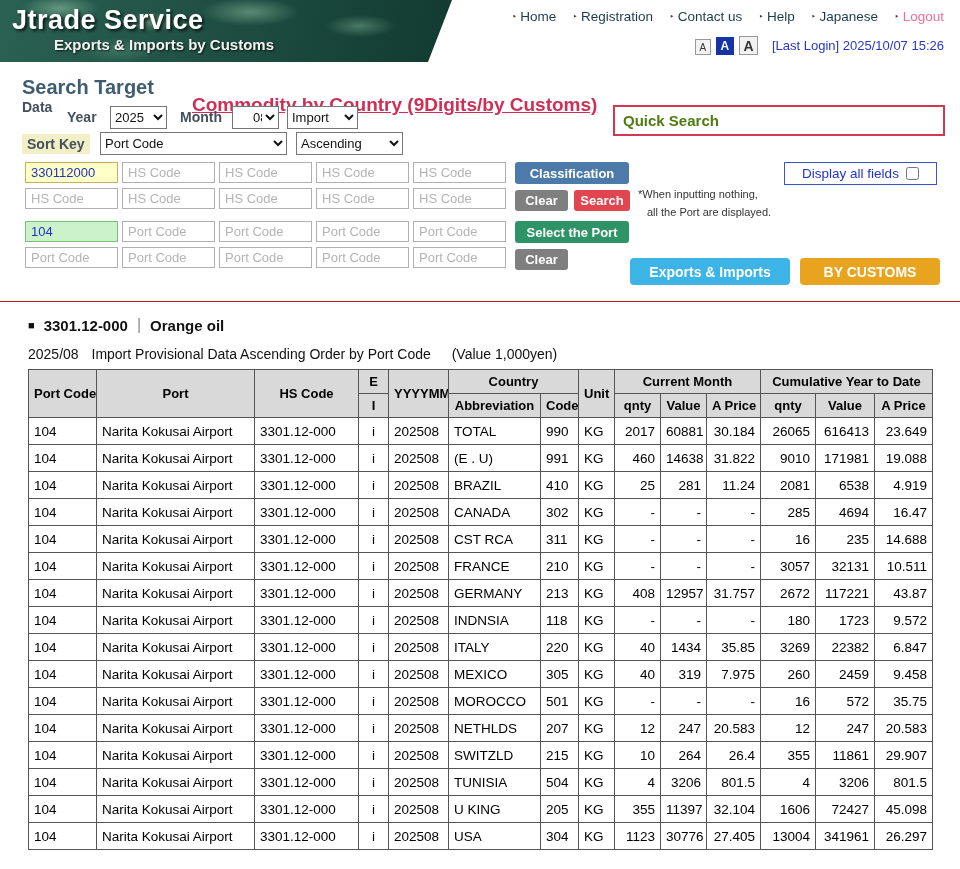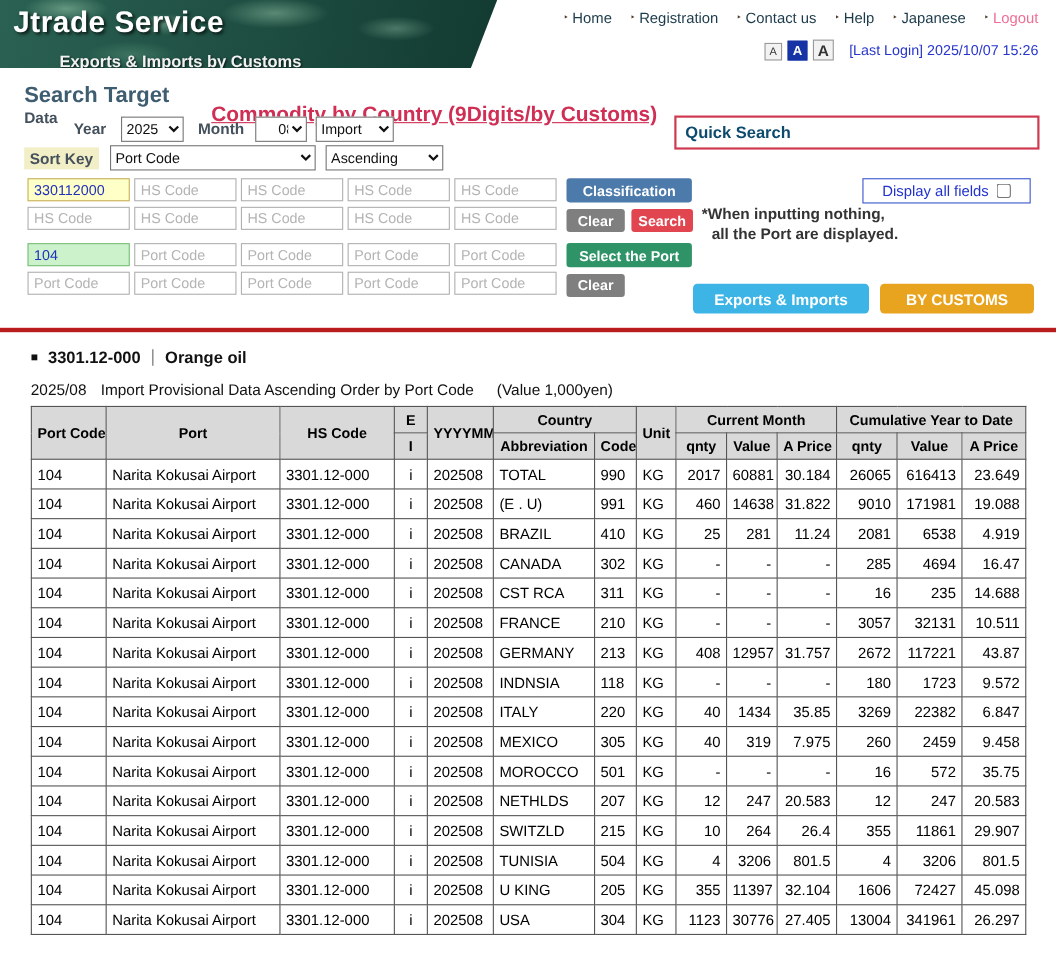--- a/index.html
+++ b/index.html
@@ -23,21 +23,21 @@
       radial-gradient(ellipse 50px 16px at 360px 26px, rgba(150,200,170,.40), transparent 70%),
       radial-gradient(ellipse 60px 18px at 120px 50px, rgba(110,170,140,.35), transparent 70%),
       linear-gradient(100deg, #2a6152 0%, #1d4c40 55%, #123a31 100%);
     clip-path: polygon(0 0, 100% 0, calc(100% - 24px) 100%, 0 100%);
   }
   .logo-title {
     font-size:27px; font-weight:bold; color:#fff; letter-spacing:.5px;
     text-shadow:2px 2px 3px rgba(0,0,0,.75); line-height:30px;
   }
   .logo-subtitle {
-    font-size:15px; font-weight:bold; color:#f2f2f2; margin:12px 0 0 42px;
+    font-size:15px; font-weight:bold; color:#f2f2f2; margin:0 0 0 42px;
     text-shadow:1px 1px 2px rgba(0,0,0,.75); line-height:19px;
   }
   .top-nav {
     position:absolute; right:16px; top:9px;
     display:flex; gap:17px; align-items:center; font-size:13.5px;
   }
   .nav-item { display:flex; align-items:center; gap:4px; cursor:pointer; }
   .nav-bullet { color:#4a3a2a; font-size:10px; line-height:1; }
   .nav-label { color:#1c3b4a; }
   .nav-item.logout .nav-label { color:#ee6f95; }
@@ -52,21 +52,21 @@
     padding:0; cursor:pointer; font-family:inherit;
   }
   .fs-s { width:16px; height:16px; font-size:10px; }
   .fs-m { width:18px; height:18px; font-size:12px; background:#1634a6; border-color:#1634a6; color:#fff; font-weight:bold; }
   .fs-l { width:19px; height:19px; font-size:14px; font-weight:bold; }
   .last-login { color:#2836cc; font-size:13px; }
 
   
   .search-panel {
     position:relative; width:960px; height:240px;
-    border-bottom:4px solid #b91c1c; background:#fff;
+    border-bottom:1px solid #b91c1c; background:#fff;
   }
   .search-title   { position:absolute; left:22px;  top:14px; font-size:20px; font-weight:bold; color:#3e5d70; }
   .search-subtitle{ position:absolute; left:175px; top:15px; font-size:19px; font-weight:bold; color:#d02f55; }
 
   .lbl { position:absolute; font-size:14px; font-weight:bold; color:#44505c; }
   .lbl-data  { left:22px;  top:37px; }
   .lbl-year  { left:67px;  top:47px; }
   .lbl-month { left:180px; top:47px; }
   .lbl-sort  { left:22px;  top:72px; background:#f2eec6; padding:2px 5px; }
 
@@ -78,21 +78,21 @@
   .sel-month  { left:232px; top:44px; width:47px;padding-left:16px; }
   .sel-trade  { left:287px; top:44px; width:71px; }
   .sel-sort   { left:100px; top:70px; width:187px; }
   .sel-order  { left:296px; top:70px; width:107px; }
 
   .quick-box {
     position:absolute; left:613px; top:43px; width:332px; height:31px;
     border:2px solid #cf3a50; background:#fff;
     display:flex; align-items:center; gap:9px; padding:0 5px 0 8px;
   }
-  .quick-label { color:#0c4a6e; font-weight:bold; font-size:15px; white-space:nowrap; }
+  .quick-label { color:#4d7c0f; font-weight:bold; font-size:15px; white-space:nowrap; }
   .quick-select {
     width:204px; height:22px; font-size:13px; font-family:inherit;
     border:2px solid #4438c8; background:#fff; margin-left:auto;
   }
 
   .code-grid { position:absolute; left:25px; display:flex; flex-direction:column; gap:5px; }
   .hs-grid   { top:100px; }
   .port-grid { top:159px; }
   .grid-row  { display:flex; gap:4px; }
   .ipt {
@@ -116,21 +116,21 @@
   .btn-exports        { left:630px; top:196px; width:160px; height:27px; background:#3cb4e5; font-size:14px; border-radius:4px; }
   .btn-customs        { left:800px; top:196px; width:140px; height:27px; background:#e9a41f; font-size:14px; border-radius:4px; }
 
   .daf-box {
     position:absolute; left:784px; top:100px; width:153px; height:23px;
     border:1px solid #3a55cc; display:flex; align-items:center; justify-content:center; gap:7px;
   }
   .daf-label { color:#2133cc; font-size:13.5px; }
   .daf-check { width:13px; height:13px; margin:0; }
 
-  .note { position:absolute; left:638px; top:123px; font-size:14px; color:#333; line-height:18px;font-weight:bold; }
+  .note { position:absolute; left:638px; top:123px; font-size:11px; color:#333; line-height:18px; }
   .note-line2 { padding-left:9px; }
 
   
   .results { padding:14px 0 10px 28px; }
   .res-heading { display:flex; align-items:center; gap:9px; font-size:15px; font-weight:bold; color:#111; }
   .res-bullet { font-size:11px; }
   .res-sep { color:#8a8a8a; font-weight:normal; font-size:16px; }
   .res-subline { margin-top:12px; font-size:14px; color:#111; }
   .res-subline .part-date { margin-right:9px; }
   .res-subline .part-desc { margin-right:17px; }

